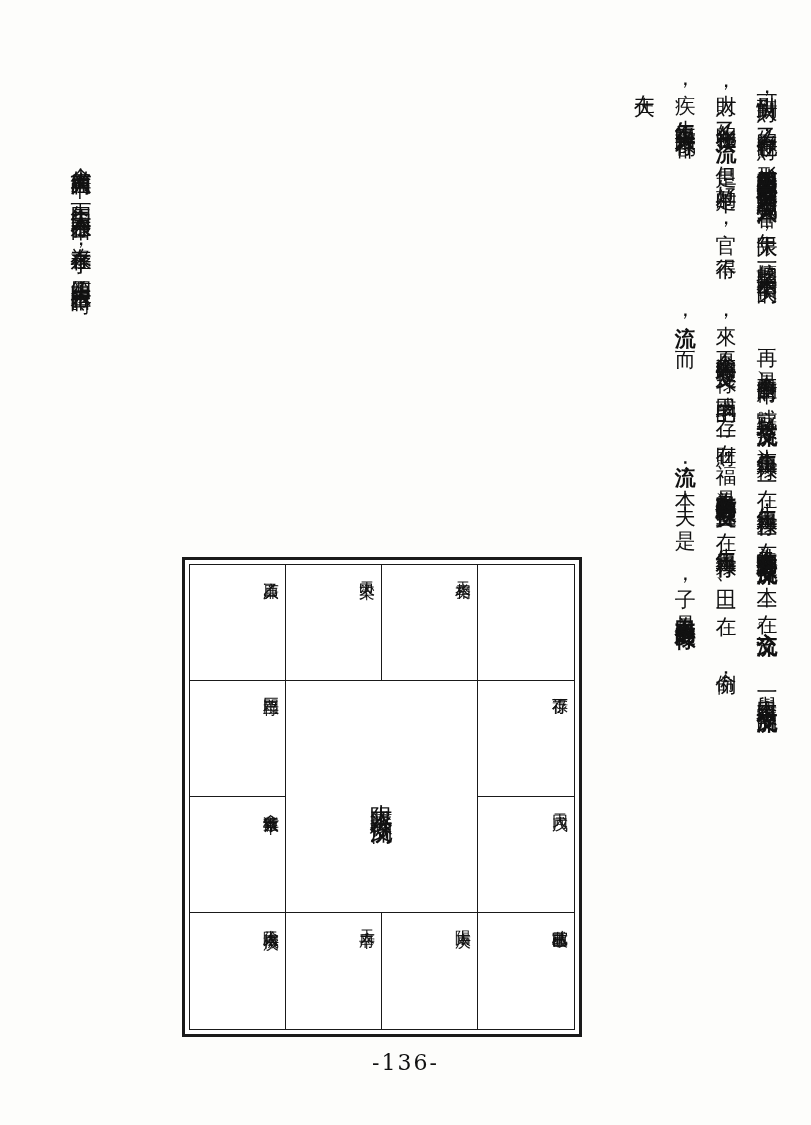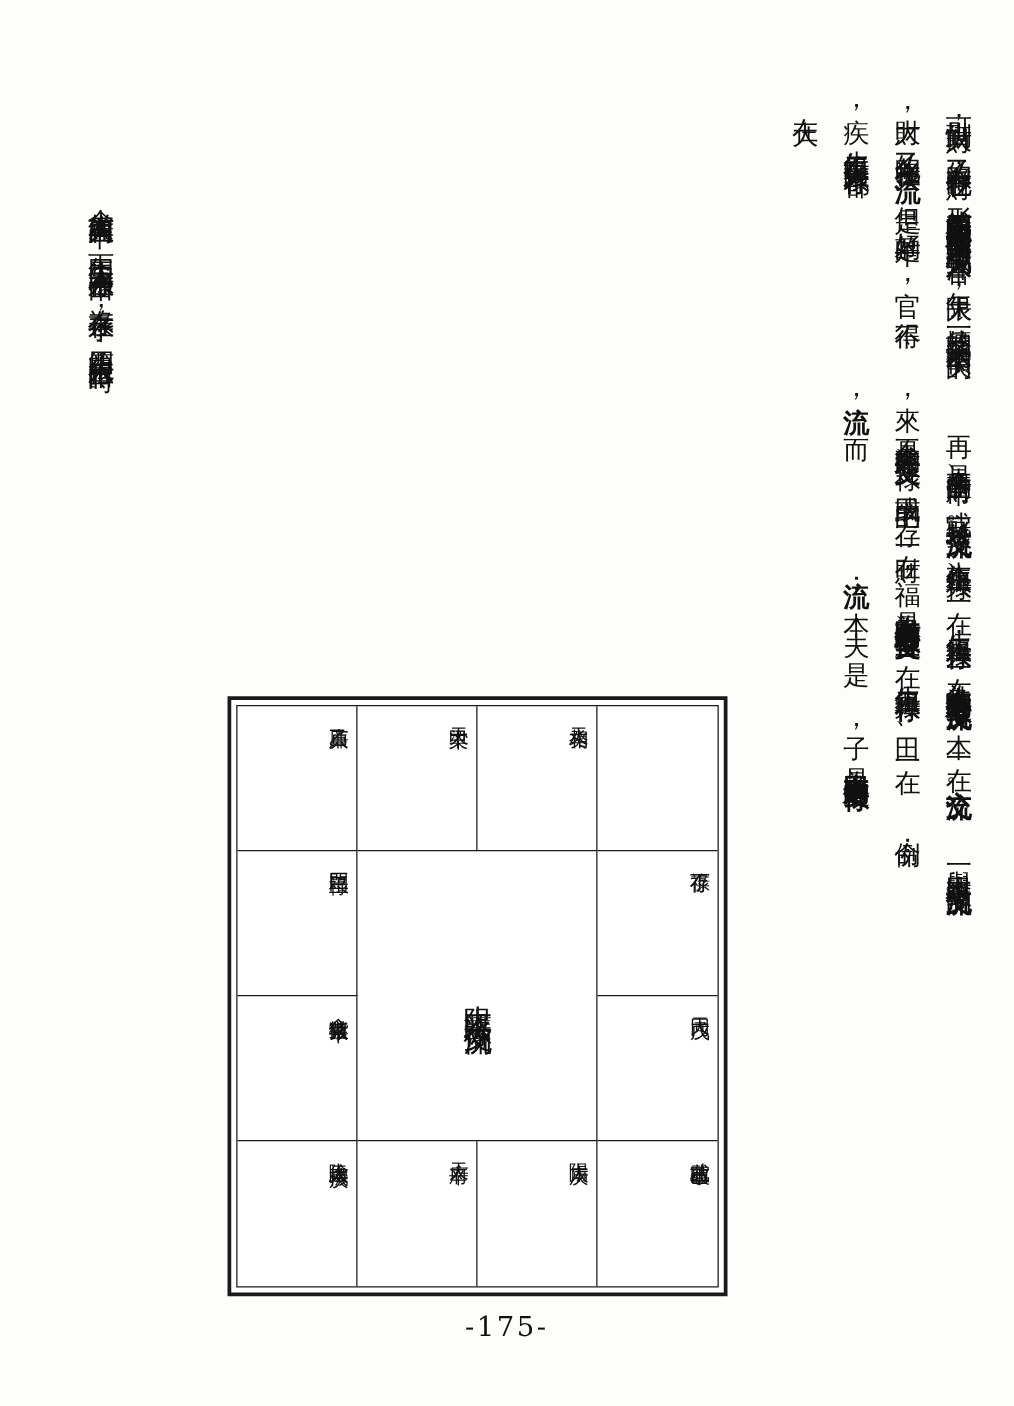--- a/index.html
+++ b/index.html
@@ -289,14 +289,14 @@
           <span class="sc">武曲</span>
           <span class="sc" style="margin-left:2px;">破軍</span>
           <span class="sc" style="margin-left:2px;">己</span>
         </div>
         <div class="palace">父</div>
       </div>
 
     </div>
   </div>
 
-  <div class="page-number">-175-</div>
+  <div class="page-number">-136-</div>
 </div>
 
 </body></html>

